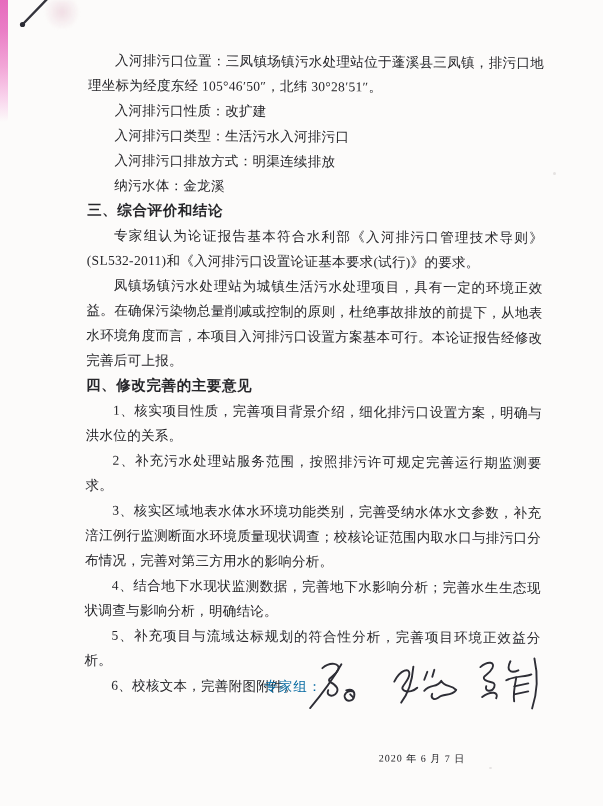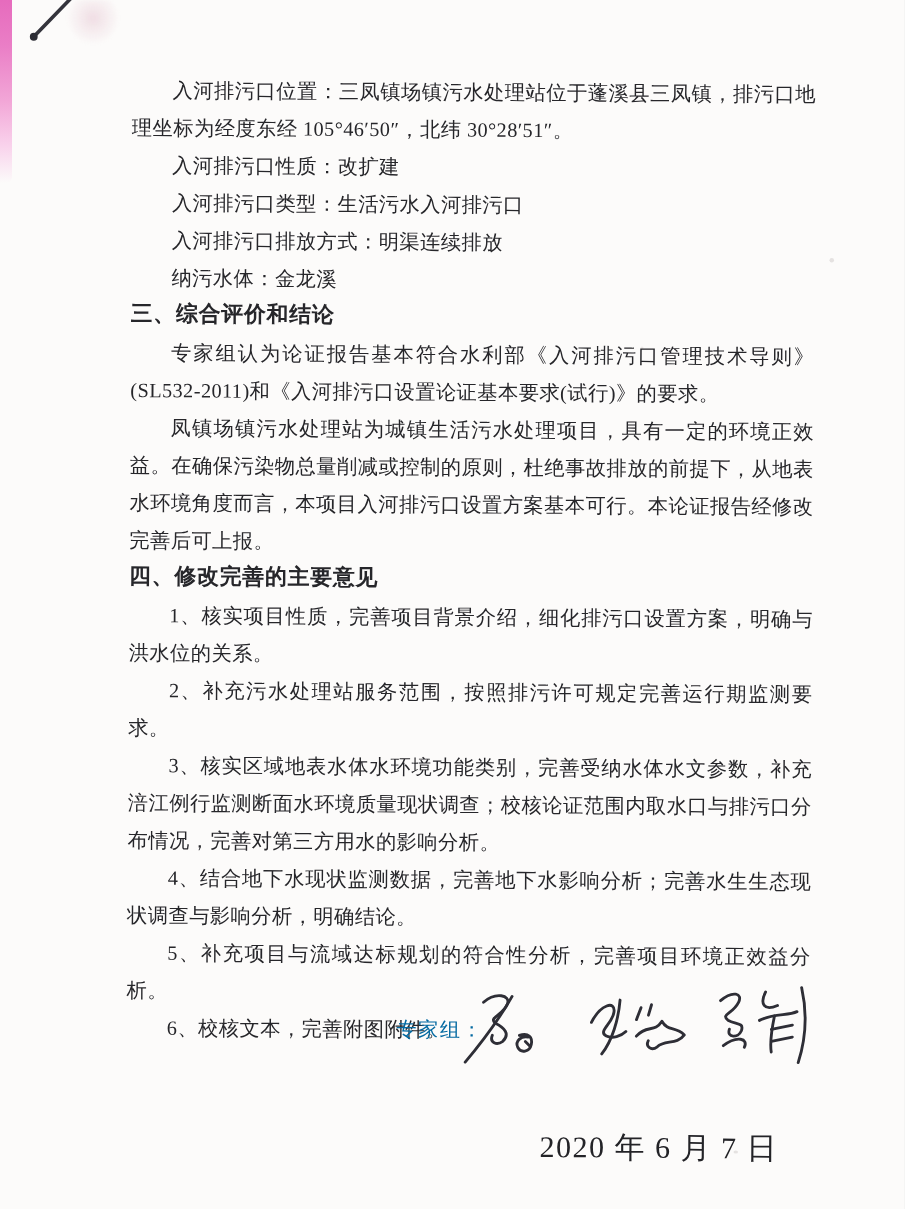--- a/index.html
+++ b/index.html
@@ -49,22 +49,22 @@
   }
   .sig-row{position:absolute;left:266px;top:678px;font-size:13.5px;}
   .sig-label{letter-spacing:1px;color:#0369a1;text-align:center;}
   .sig{position:absolute;}
   .sig svg path, .sig svg circle{stroke:#2e2e36;fill:none;stroke-width:1.9;
     stroke-linecap:round;stroke-linejoin:round;}
   .sig1{left:306px;top:656px;}
   .sig2{left:390px;top:663px;}
   .sig3{left:474px;top:652px;}
   .date-line{
-    position:absolute;left:362px;top:751px;
-    font-size:20px;letter-spacing:1px;color:#232327;
+    position:absolute;left:381px;top:751px;
+    font-size:10px;letter-spacing:1px;color:#232327;
   }
 </style>
 </head>
 <body>
 
 <div class="page">
 
   <div class="edge-pink"></div>
   <div class="smudge"></div>
 

